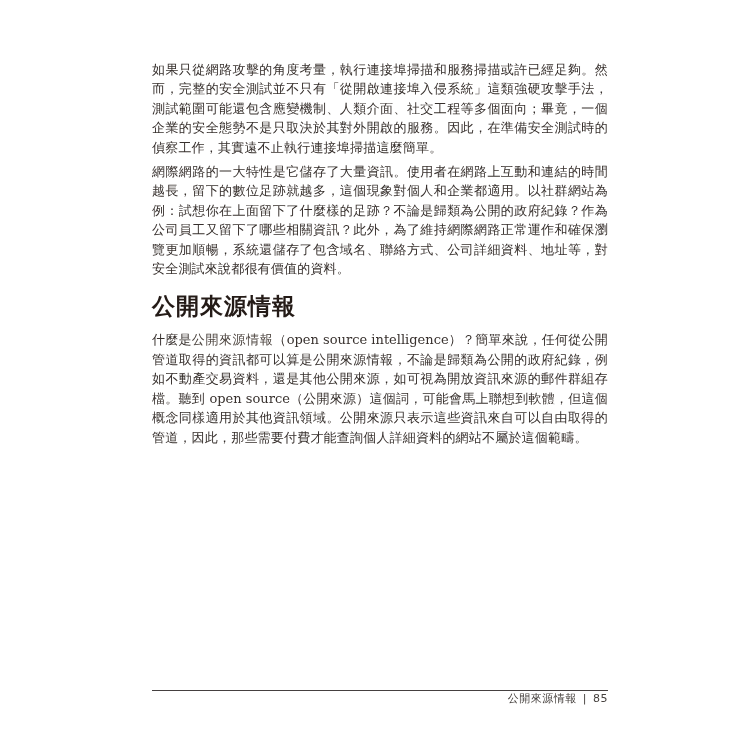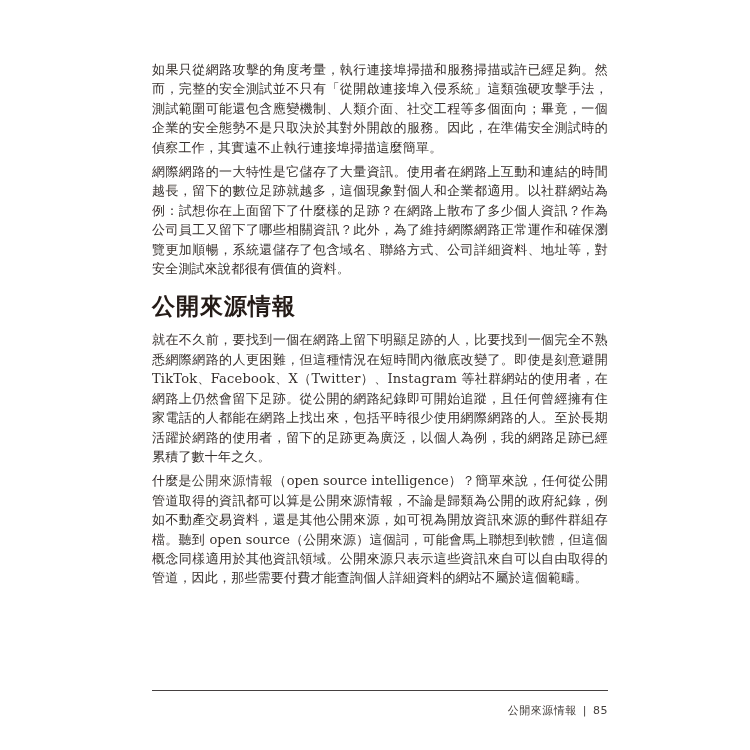--- a/index.html
+++ b/index.html
@@ -51,47 +51,46 @@
     position: absolute;
     left: 152px;
     top: 690px;
     width: 456px;
   }
   .footer .rule {
     height: 1px;
     background: #454040;
   }
   .footer .footer-text {
-    margin-top: 12px;
+    margin-top: 0;
     text-align: right;
     font-family: "DejaVu Sans", "Liberation Sans", sans-serif;
     font-size: 11px;
     color: #46413e;
     letter-spacing: 0.5px;
   }
   .footer .divider {
     margin: 0 6px;
     color: #46413e;
   }
 </style>
 </head>
 <body>
 
 <div class="page">
 
   <main class="content">
     <div>
         <p><span class="run">如果只從網路攻擊的角度考量，執行連接埠掃描和服務掃描或許已經足夠。然而，完整的安全測試並不只有「從開啟連接埠入侵系統」這類強硬攻擊手法，測試範圍可能還包含應變機制、人類介面、社交工程等多個面向；畢竟，一個企業的安全態勢不是只取決於其對外開啟的服務。因此，在準備安全測試時的偵察工作，其實遠不止執行連接埠掃描這麼簡單。</span></p>
-        <p><span class="run">網際網路的一大特性是它儲存了大量資訊。使用者在網路上互動和連結的時間越長，留下的數位足跡就越多，這個現象對個人和企業都適用。以社群網站為例：試想你在上面留下了什麼樣的足跡？在網路上散布了多少個人資訊？作為公司員工又留下了哪些相關資訊？此外，為了維持網際網路正常運作和確保瀏覽更加順暢，系統還儲存了包含域名、聯絡方式、公司詳細資料、地址等，對安全測試來說都很有價值的資料。</span></p>
+        <p><span class="run">網際網路的一大特性是它儲存了大量資訊。使用者在網路上互動和連結的時間越長，留下的數位足跡就越多，這個現象對個人和企業都適用。以社群網站為例：試想你在上面留下了什麼樣的足跡？不論是歸類為公開的政府紀錄？作為公司員工又留下了哪些相關資訊？此外，為了維持網際網路正常運作和確保瀏覽更加順暢，系統還儲存了包含域名、聯絡方式、公司詳細資料、地址等，對安全測試來說都很有價值的資料。</span></p>
       </div>
 
     <h1>公開來源情報</h1>
 
     <div>
-        <p><span class="run">就在不久前，要找到一個在網路上留下明顯足跡的人，比要找到一個完全不熟悉網際網路的人更困難，但這種情況在短時間內徹底改變了。即使是刻意避開 TikTok、Facebook、X（Twitter）、Instagram 等社群網站的使用者，在網路上仍然會留下足跡。從公開的網路紀錄即可開始追蹤，且任何曾經擁有住家電話的人都能在網路上找出來，包括平時很少使用網際網路的人。至於長期活躍於網路的使用者，留下的足跡更為廣泛，以個人為例，我的網路足跡已經累積了數十年之久。</span></p>
         <p><span class="run">什麼是</span><span class="run kai">公開來源情報</span><span class="run">（</span><span class="run italic">open source intelligence</span><span class="run">）？簡單來說，任何從公開管道取得的資訊都可以算是公開來源情報，不論是歸類為公開的政府紀錄，例如不動產交易資料，還是其他公開來源，如可視為開放資訊來源的郵件群組存檔。聽到 </span><span class="run italic">open source</span><span class="run">（公開來源）這個詞，可能會馬上聯想到軟體，但這個概念同樣適用於其他資訊領域。公開來源只表示這些資訊來自可以自由取得的管道，因此，那些需要付費才能查詢個人詳細資料的網站不屬於這個範疇。</span></p>
       </div>
   </main>
 
   <footer class="footer">
     <div class="rule"></div>
     <div class="footer-text">
       <span>公開來源情報</span><span class="divider">|</span><span>85</span>
     </div>
   </footer>

